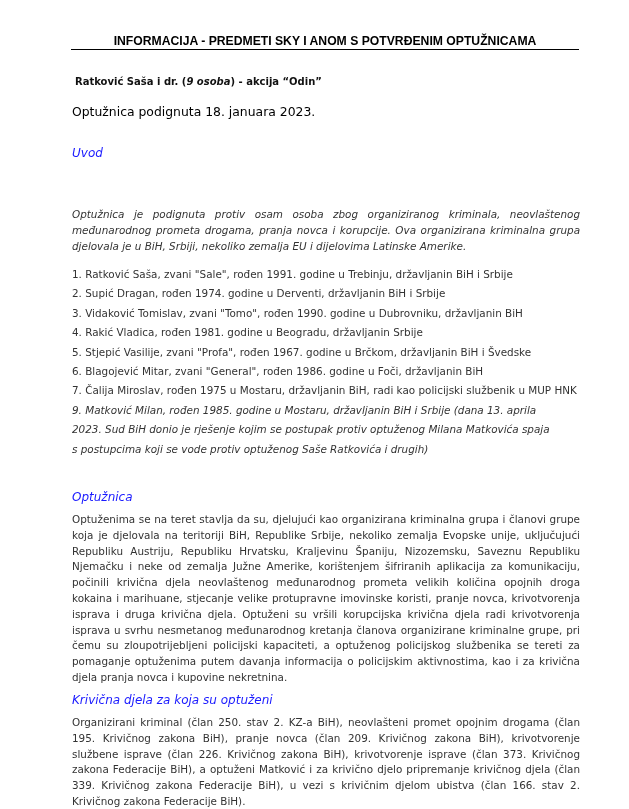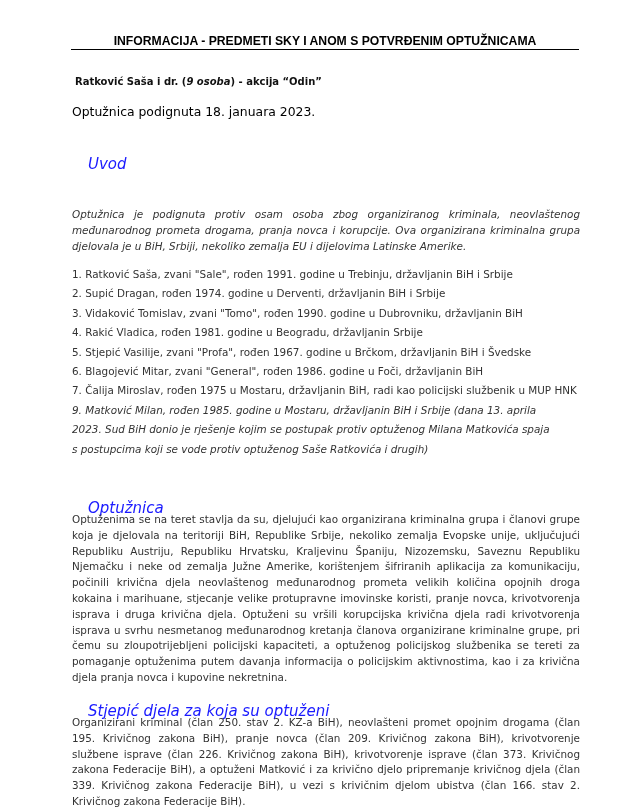--- a/index.html
+++ b/index.html
@@ -9,21 +9,21 @@
     .header-title {
       position: absolute; left: 71px; top: 34px; width: 508px;
       text-align: center; font-family: "Liberation Sans", sans-serif;
       font-weight: bold; font-size: 12.2px; color: #000; letter-spacing: 0px;
     }
     .header-rule { position: absolute; left: 71px; top: 49px; width: 508px; height: 1px; background: #000; }
     .case-title { position: absolute; left: 75px; top: 76px; font-size: 10px; font-weight: bold; color: #111; }
     .case-title em { font-style: italic; }
     .indict-date { position: absolute; left: 72px; top: 104px; font-size: 12.4px; font-weight: normal; color: #000; }
     .section-h {
-      position: absolute; left: 88px; font-size: 15px; font-style: italic; color: #1a1aff; margin-top: 9px;
+      position: absolute; left: 72px; font-size: 12px; font-style: italic; color: #1a1aff;
     }
     .para {
       position: absolute; left: 72px; width: 508px; font-size: 10.4px; line-height: 15.8px;
       color: #333; text-align: justify;
     }
     .para.italic { font-style: italic; }
     .list { position: absolute; left: 72px; top: 265px; width: 520px; list-style: none; }
     .list li { font-size: 10.4px; line-height: 19.4px; color: #333; }
     .list li.multi { line-height: 19.4px; width: 480px; font-style: italic; }
   </style>
@@ -49,15 +49,15 @@
     <li>4. Rakić Vladica, rođen 1981. godine u Beogradu, državljanin Srbije</li>
     <li>5. Stjepić Vasilije, zvani "Profa", rođen 1967. godine u Brčkom, državljanin BiH i Švedske</li>
     <li>6. Blagojević Mitar, zvani "General", rođen 1986. godine u Foči, državljanin BiH</li>
     <li>7. Čalija Miroslav, rođen 1975 u Mostaru, državljanin BiH, radi kao policijski službenik u MUP HNK</li>
     <li class="multi">9. Matković Milan, rođen 1985. godine u Mostaru, državljanin BiH i Srbije (dana 13. aprila 2023. Sud BiH donio je rješenje kojim se postupak protiv optuženog Milana Matkovića spaja s postupcima koji se vode protiv optuženog Saše Ratkovića i drugih)</li>
   </ul>
 
   <div class="section-h" style="top:490px;">Optužnica</div>
   <div class="para" style="top:512px;">Optuženima se na teret stavlja da su, djelujući kao organizirana kriminalna grupa i članovi grupe koja je djelovala na teritoriji BiH, Republike Srbije, nekoliko zemalja Evopske unije, uključujući Republiku Austriju, Republiku Hrvatsku, Kraljevinu Španiju, Nizozemsku, Saveznu Republiku Njemačku i neke od zemalja Južne Amerike, korištenjem šifriranih aplikacija za komunikaciju, počinili krivična djela neovlaštenog međunarodnog prometa velikih količina opojnih droga kokaina i marihuane, stjecanje velike protupravne imovinske koristi, pranje novca, krivotvorenja isprava i druga krivična djela. Optuženi su vršili korupcijska krivična djela radi krivotvorenja isprava u svrhu nesmetanog međunarodnog kretanja članova organizirane kriminalne grupe, pri čemu su zloupotrijebljeni policijski kapaciteti, a optuženog policijskog službenika se tereti za pomaganje optuženima putem davanja informacija o policijskim aktivnostima, kao i za krivična djela pranja novca i kupovine nekretnina.</div>
 
-  <div class="section-h" style="top:693px;">Stjepić djela za koja su optuženi</div>
+  <div class="section-h" style="top:693px;">Krivična djela za koja su optuženi</div>
   <div class="para" style="top:715px;">Organizirani kriminal (član 250. stav 2. KZ-a BiH), neovlašteni promet opojnim drogama (član 195. Krivičnog zakona BiH), pranje novca (član 209. Krivičnog zakona BiH), krivotvorenje službene isprave (član 226. Krivičnog zakona BiH), krivotvorenje isprave (član 373. Krivičnog zakona Federacije BiH), a optuženi Matković i za krivično djelo pripremanje krivičnog djela (član 339. Krivičnog zakona Federacije BiH), u vezi s krivičnim djelom ubistva (član 166. stav 2. Krivičnog zakona Federacije BiH).</div>
 </div>
 
 </body></html>

